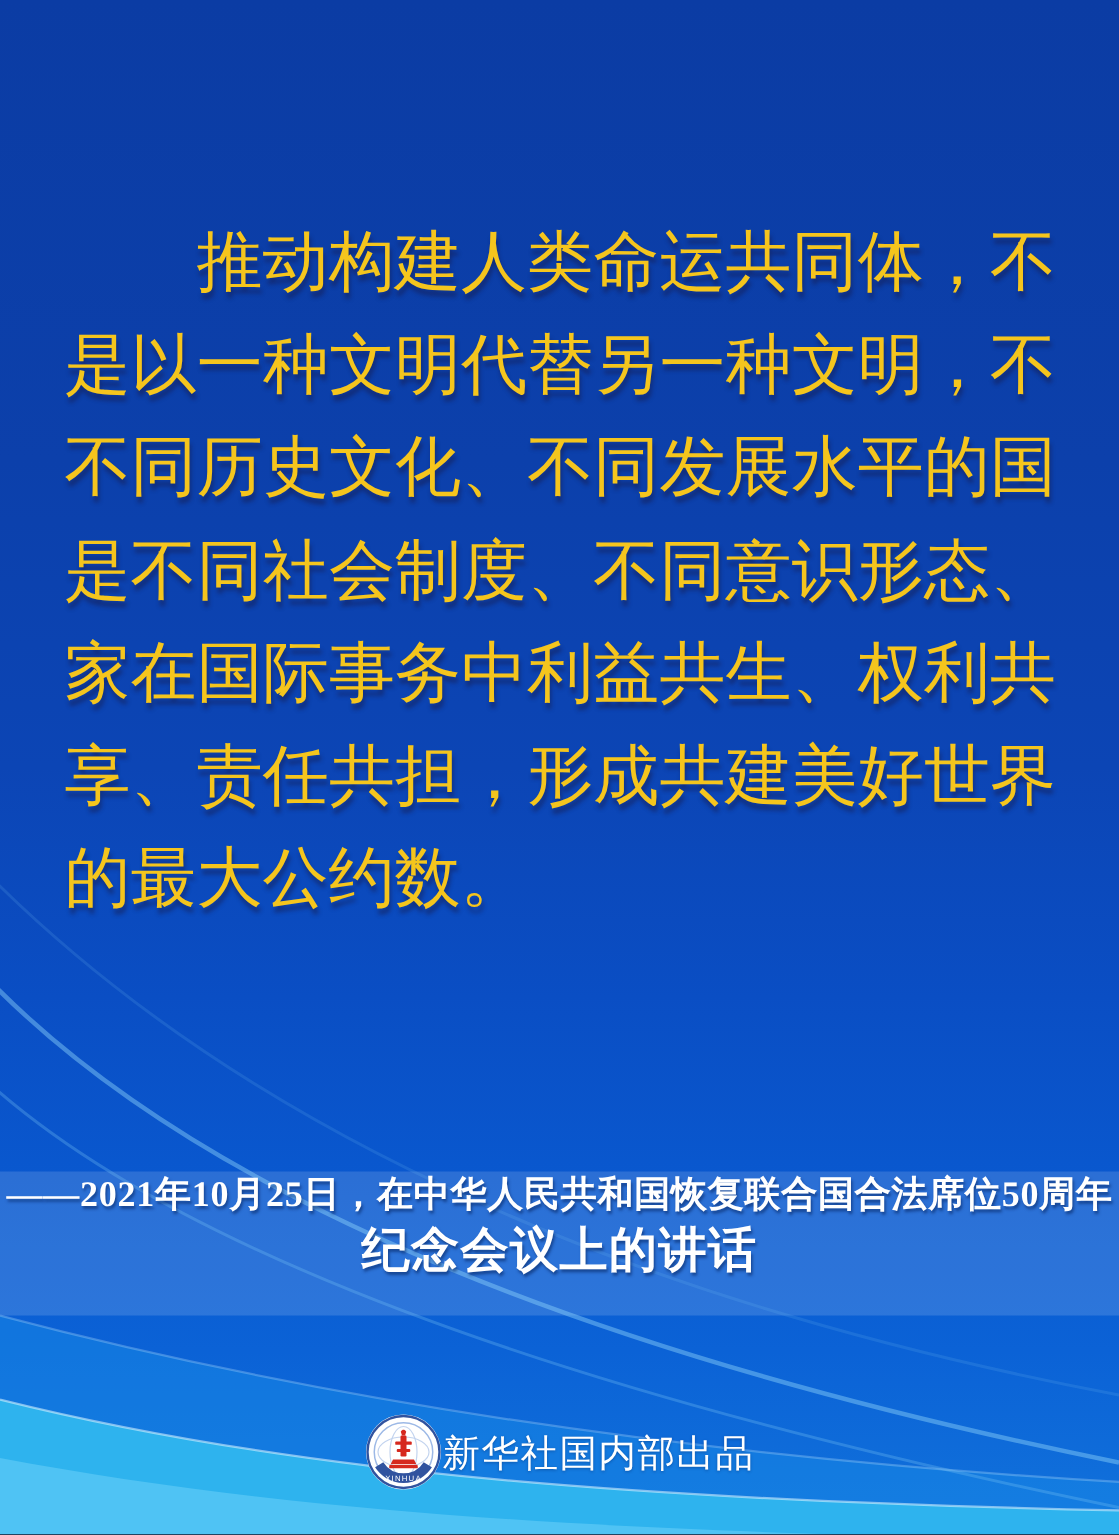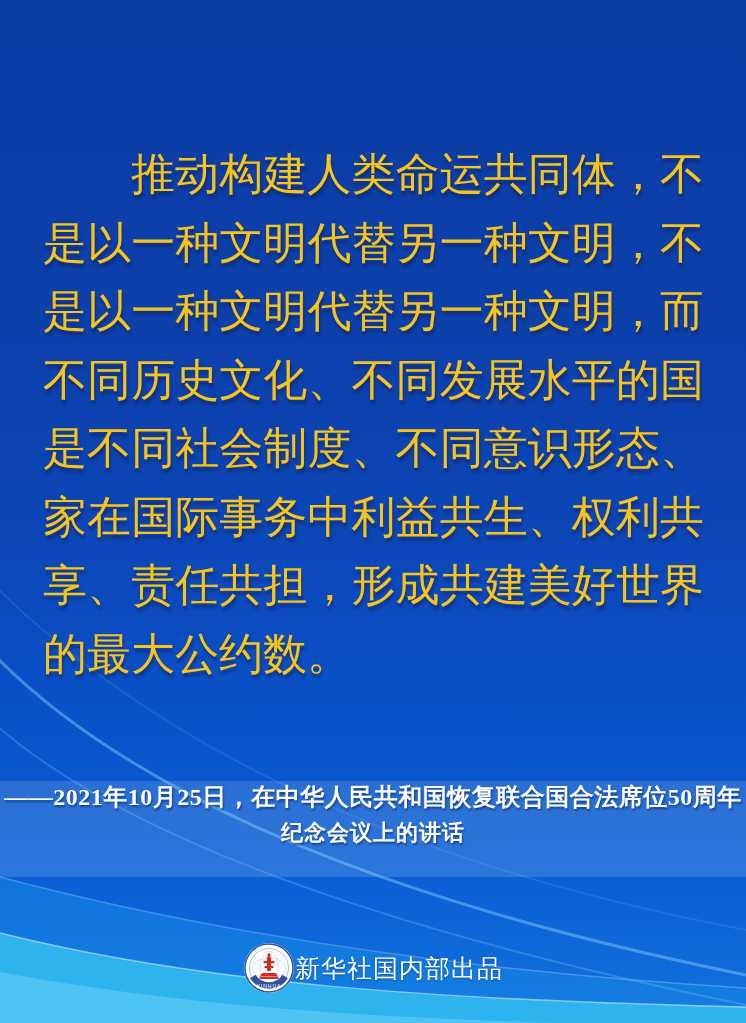--- a/index.html
+++ b/index.html
@@ -35,21 +35,21 @@
   .quote-line.indent{text-indent:88px;}
   .quote-line.last{text-align-last:left;}
   
   .attribution{
     position:absolute;left:0;top:781px;width:746px;height:68px;z-index:3;
     display:flex;flex-direction:column;align-items:center;justify-content:center;
     gap:4px;color:#ffffff;font-weight:700;
     text-shadow:1px 2px 2px rgba(0,25,80,0.5);
   }
   .attr-line1{font-size:24px;line-height:32px;letter-spacing:0.5px;}
-  .attr-line2{font-size:22px;line-height:32px;letter-spacing:1px;}
+  .attr-line2{font-size:32px;line-height:32px;letter-spacing:1px;}
   
   .footer{
     position:absolute;left:0;top:938px;width:746px;height:60px;z-index:3;
     display:flex;align-items:center;justify-content:center;
   }
   .logo{width:52px;height:52px;display:block;}
   .publisher{
     font-family:"Liberation Sans","DejaVu Sans",sans-serif;
     font-size:25px;color:#ffffff;letter-spacing:1px;font-weight:400;
     text-shadow:0 1px 2px rgba(0,30,90,0.4);
@@ -73,21 +73,20 @@
     <path d="M0,972 C160,1002 330,1016 560,1023 L0,1023 Z" fill="#55c5f4" opacity="0.85"></path>
 
     <path d="M-20,640 Q180,860 746,975" fill="none" stroke="rgba(140,210,250,0.45)" stroke-width="3"></path>
     <path d="M-30,700 Q140,880 746,1005" fill="none" stroke="rgba(120,195,245,0.30)" stroke-width="2"></path>
     <path d="M-30,560 Q220,830 746,930" fill="none" stroke="rgba(120,195,245,0.16)" stroke-width="2"></path>
   </svg>
 
   <div class="quote">
     <div class="quote-line indent">推动构建人类命运共同体，不</div>
     <div class="quote-line">是以一种文明代替另一种文明，不</div>
-    <div class="quote-line">是以一种文明代替另一种文明，而</div>
     <div class="quote-line">不同历史文化、不同发展水平的国</div>
     <div class="quote-line">是不同社会制度、不同意识形态、</div>
     <div class="quote-line">家在国际事务中利益共生、权利共</div>
     <div class="quote-line">享、责任共担，形成共建美好世界</div>
     <div class="quote-line last">的最大公约数。</div>
   </div>
 
   <div class="attribution">
     <div class="attr-line1">——2021年10月25日，在中华人民共和国恢复联合国合法席位50周年</div>
     <div class="attr-line2">纪念会议上的讲话</div>

